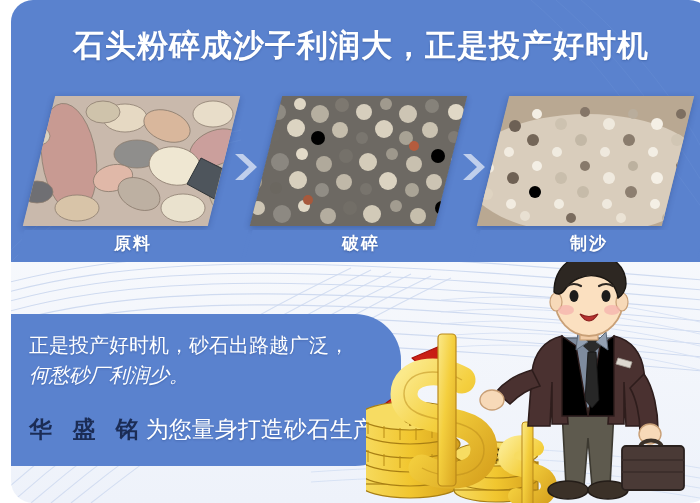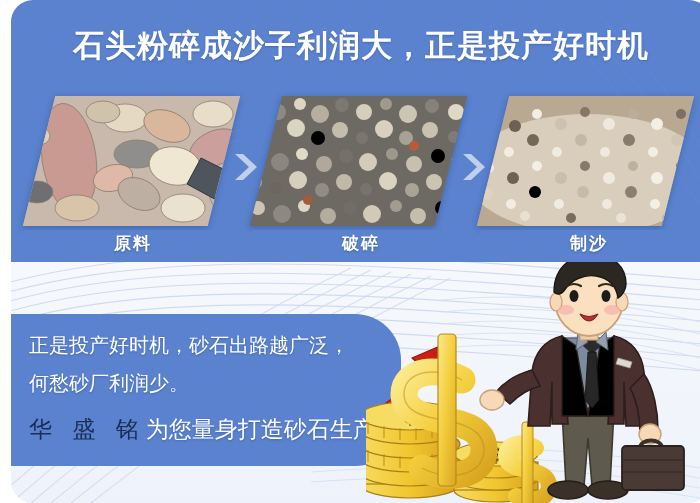--- a/index.html
+++ b/index.html
@@ -142,34 +142,34 @@
   .msg {
     position: absolute;
     left: 18px;
     color: #ffffff;
     font-size: 20px;
     line-height: 30px;
     white-space: nowrap;
     text-shadow: 0 1px 2px rgba(25,50,110,.30);
   }
   .msg-1 { top: 330px; }
-  .msg-2 { top: 368px; }
+  .msg-2 { top: 360px; font-style: italic; }
 
   .brand-line {
     position: absolute;
     left: 18px;
     top: 412px;
     white-space: nowrap;
     font-size: 23px;
     line-height: 34px;
   }
   .brand-name {
     color: #1b2c55;
     letter-spacing: 7px;
-    font-weight: normal;
+    font-weight: bold;
   }
   .brand-rest {
     color: #ffffff;
     letter-spacing: 0px;
     text-shadow: 0 1px 2px rgba(25,50,110,.30);
   }
 
   
   .illustration {
     position: absolute;

